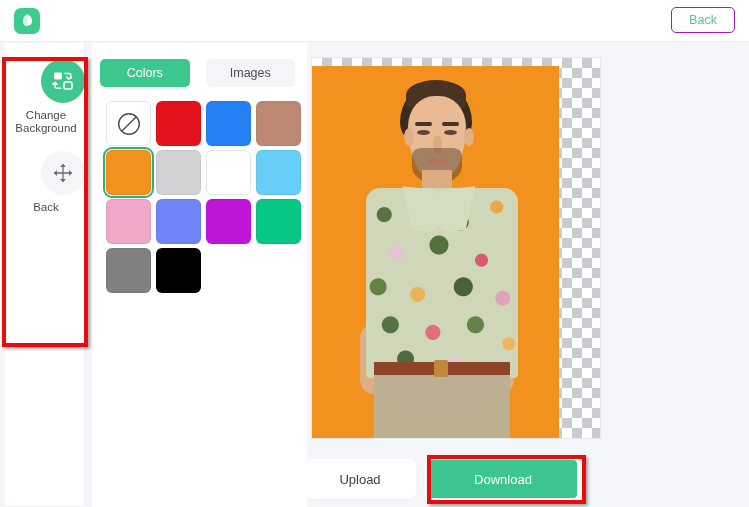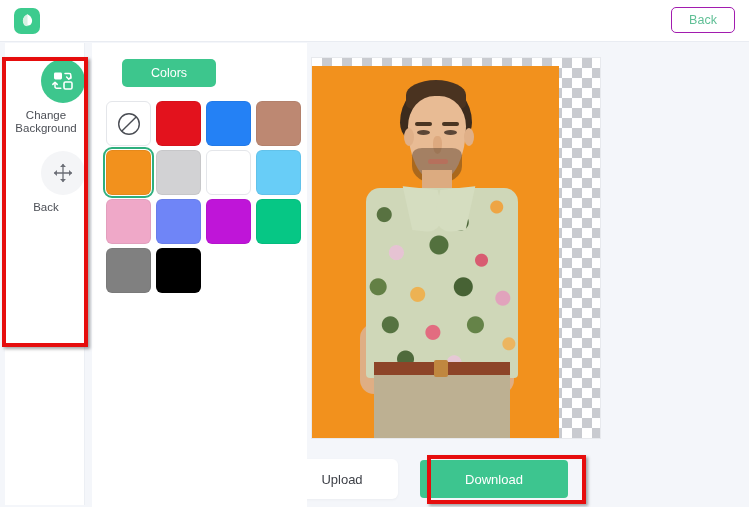--- a/index.html
+++ b/index.html
@@ -106,21 +106,21 @@
   
   .colors-panel {
     position: absolute;
     left: 92px; top: 43px;
     width: 215px; height: 464px;
     background: #ffffff;
     z-index: 12;
   }
   .tabs {
     display: flex;
-    padding: 16px 12px 0 30px;
+    padding: 16px 12px 0 8px;
     gap: 16px;
   }
   .tab {
     width: 94px; height: 28px;
     border-radius: 5px;
     font-size: 12.5px;
     display: flex;
     align-items: center;
     justify-content: center;
     cursor: pointer;
@@ -308,36 +308,36 @@
     position: absolute; left: 122px; top: 294px;
     width: 14px; height: 17px;
     background: #c0873f;
     border-radius: 2px;
     z-index: 5;
   }
 
   
   .upload-btn {
     position: absolute;
-    left: 286px; top: 459px;
+    left: 304px; top: 459px;
     width: 112px; height: 40px;
     background: #ffffff;
     border-radius: 6px;
     display: flex;
     align-items: center;
     justify-content: center;
     font-size: 13px;
     color: #3c3f46;
     z-index: 8;
     cursor: pointer;
     box-shadow: 0 1px 3px rgba(0,0,0,.04);
   }
   .download-btn {
     position: absolute;
-    left: 420px; top: 460px;
+    left: 429px; top: 460px;
     width: 148px; height: 38px;
     background: #3dc58f;
     border-radius: 4px;
     display: flex;
     align-items: center;
     justify-content: center;
     color: #ffffff;
     font-size: 13px;
     cursor: pointer;
     z-index: 8;
@@ -403,20 +403,21 @@
     </div>
     <div class="tool-label">Back</div>
   </div>
 
 </div>
 
 <div class="colors-panel">
 
   <div class="tabs">
     <div class="tab active">Colors</div>
+    <div class="tab">Images</div>
   </div>
 
   <div class="swatch-grid">
     <div class="swatch none">
       <svg width="26" height="26" viewBox="0 0 24 24">
         <circle cx="12" cy="12" r="9.5" fill="none" stroke="#4a4d54" stroke-width="1.3"></circle>
         <line x1="5.2" y1="18.8" x2="18.8" y2="5.2" stroke="#4a4d54" stroke-width="1.3"></line>
       </svg>
     </div>
     <div class="swatch" style="background:#e3121d"></div>

